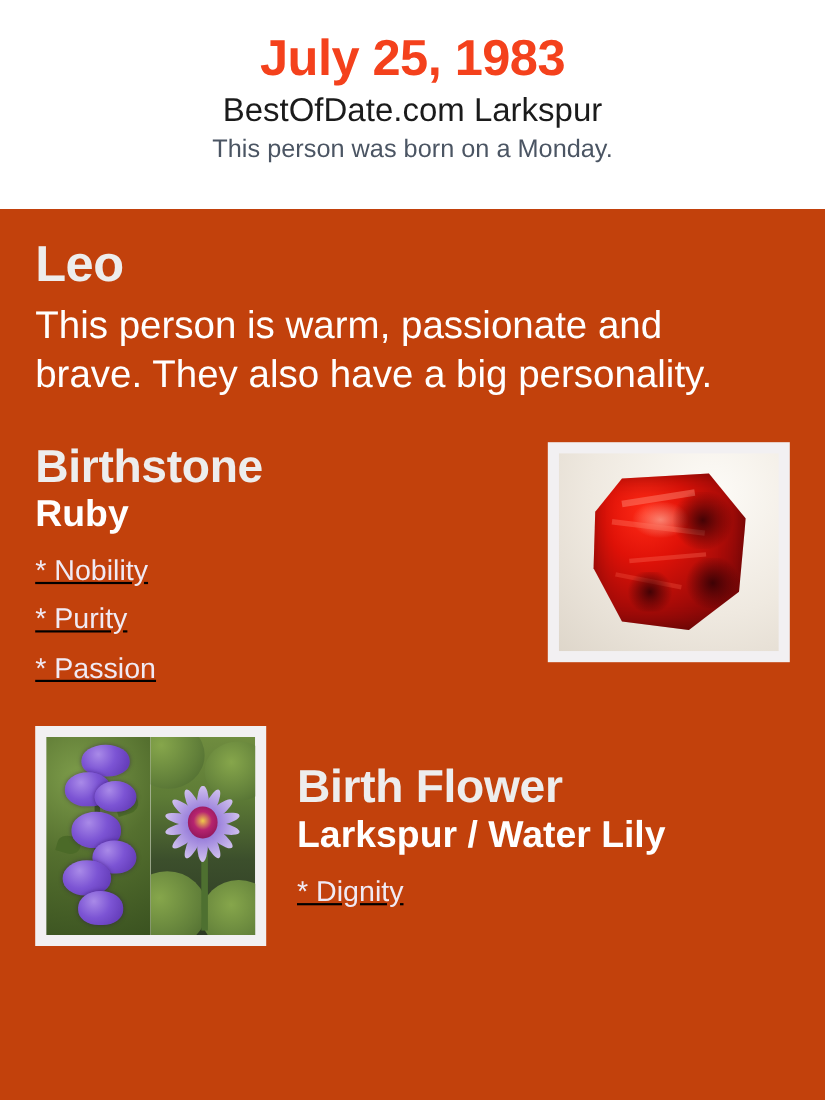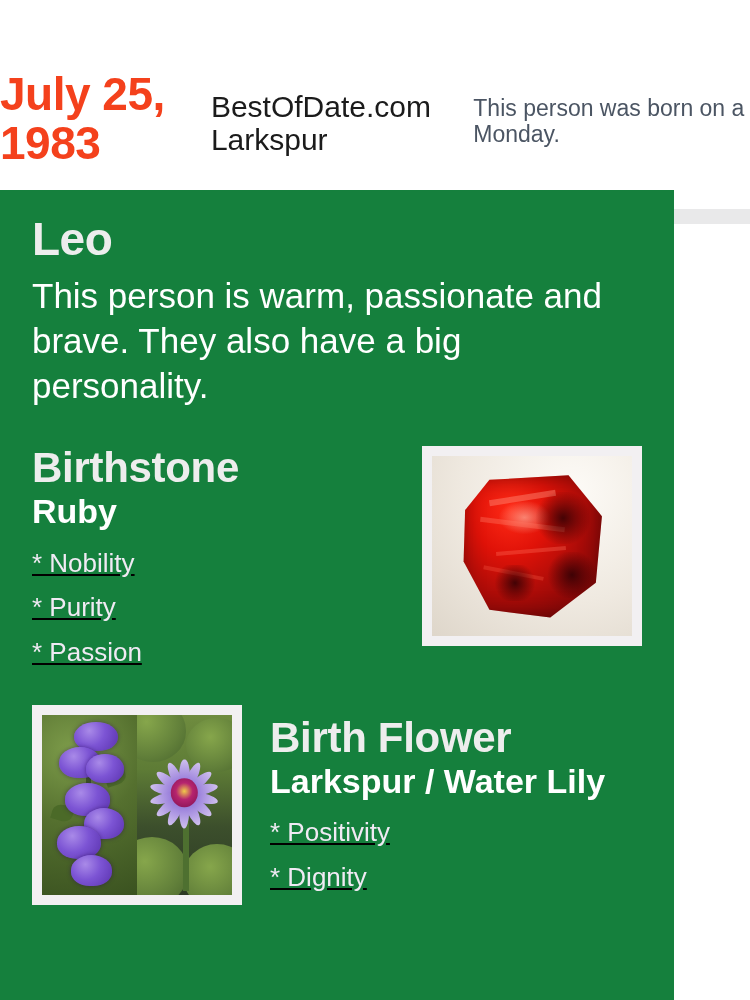--- a/index.html
+++ b/index.html
@@ -10,21 +10,21 @@
     overflow:hidden;
   }
 
   .page { width:750px; height:1000px; position:relative; background:#ffffff; }
 
   
   .header {
     height:209px;
     background:#ffffff;
     display:flex;
-    flex-direction:row;
+    flex-direction:column;
     align-items:center;
     justify-content:flex-start;
     padding-top:28px;
   }
   .header-date {
     font-size:46px;
     font-weight:700;
     color:#f4411c;
     letter-spacing:-0.5px;
     line-height:1.05;
@@ -43,22 +43,22 @@
     margin-top:6px;
     line-height:1.1;
   }
 
   .divider-band { height:15px; background:#e9e9ea; }
 
   
   .body-panel {
     position:absolute;
     top:190px; left:0;
-    width:674px; height:810px;
-    background:#15803d;
+    width:750px; height:810px;
+    background:#c2410c;
     padding:26px 32px 0 32px;
   }
 
   .sign-title {
     font-size:46px;
     font-weight:700;
     color:#ededed;
     line-height:1.0;
     letter-spacing:-0.5px;
   }
@@ -320,20 +320,19 @@
             </div>
           </div>
 
         </div>
       </div>
 
       <div class="flower-text">
         <div class="section-heading">Birth Flower</div>
         <div class="section-sub">Larkspur / Water Lily</div>
         <ul class="trait-list">
-          <li class="trait-item">* Positivity</li>
           <li class="trait-item">* Dignity</li>
         </ul>
       </div>
     </div>
 
   </div>
 </div>
 
 </body></html>

